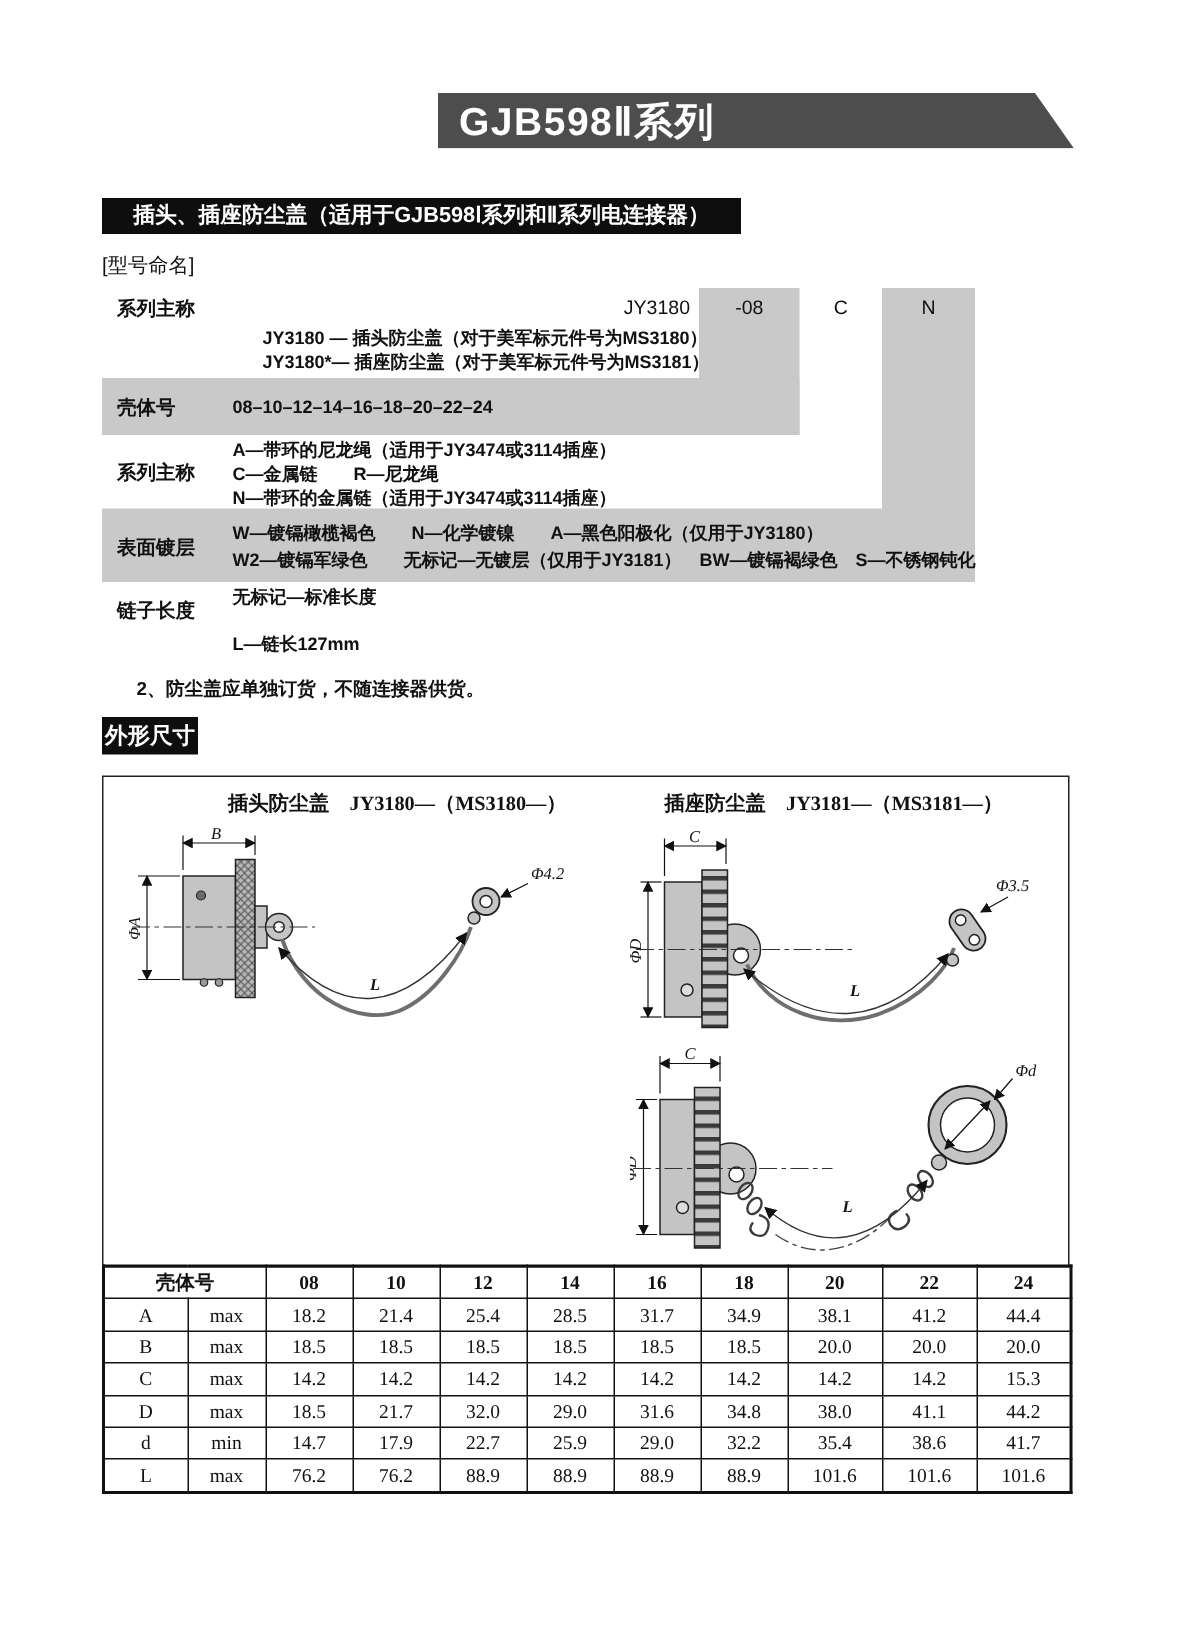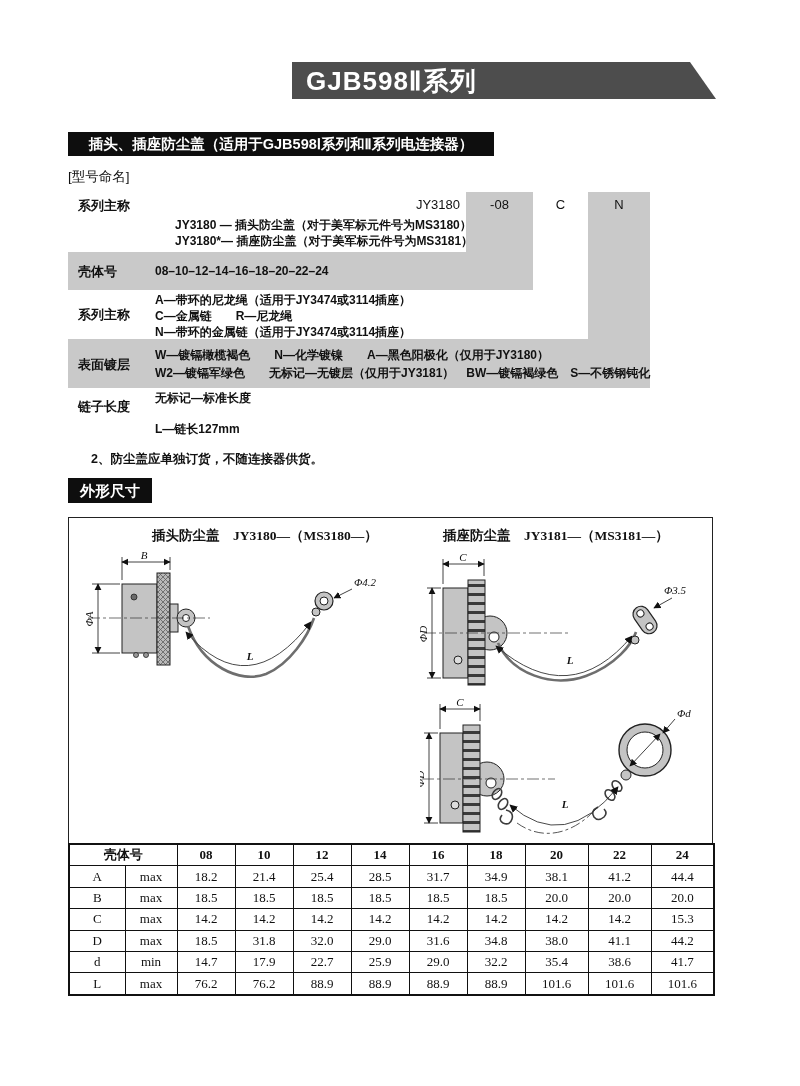--- a/index.html
+++ b/index.html
@@ -6,21 +6,21 @@
   .page{position:relative;width:800px;height:1086px;background:#ffffff;overflow:hidden;
         font-family:"Liberation Sans",sans-serif;color:#111;}
   .abs{position:absolute;}
   
   .banner{left:292px;top:62px;width:424px;height:37px;background:#4d4d4d;
           clip-path:polygon(0 0,398px 0,100% 100%,0 100%);}
   .banner-text{left:306px;top:64px;font-size:26px;font-weight:bold;color:#fff;letter-spacing:1px;}
   
   .bar{background:#0e0e0e;color:#fff;font-weight:bold;white-space:nowrap;}
   .bar1{left:68px;top:132px;width:426px;height:24px;font-size:14.5px;line-height:24px;text-align:center;}
-  .bar2{left:68px;top:478px;width:84px;height:25px;font-size:15px;line-height:25px;text-align:center;}
+  .bar2{left:68px;top:478px;width:64px;height:25px;font-size:15px;line-height:25px;text-align:center;}
   
   .gray{background:#c9c9c9;}
   .lbl{font-size:13px;font-weight:bold;white-space:nowrap;}
   .code{font-size:13px;white-space:nowrap;}
   .ctext{font-size:12px;font-weight:bold;white-space:nowrap;line-height:16px;}
   .note{font-size:12.5px;font-weight:bold;white-space:nowrap;}
   .heading{font-size:13.5px;white-space:nowrap;}
   
   .obox{left:68px;top:517px;width:643px;height:326px;border:1.2px solid #222;}
   .dtitle{font-size:13.5px;font-weight:bold;white-space:nowrap;font-family:"Liberation Serif",serif;}
@@ -288,21 +288,21 @@
           <td>14.2</td>
           <td>14.2</td>
           <td>14.2</td>
           <td>14.2</td>
           <td>15.3</td>
         </tr>
         <tr>
           <td>D</td>
           <td>max</td>
           <td>18.5</td>
-          <td>31.8</td>
+          <td>21.7</td>
           <td>32.0</td>
           <td>29.0</td>
           <td>31.6</td>
           <td>34.8</td>
           <td>38.0</td>
           <td>41.1</td>
           <td>44.2</td>
         </tr>
         <tr>
           <td>d</td>

